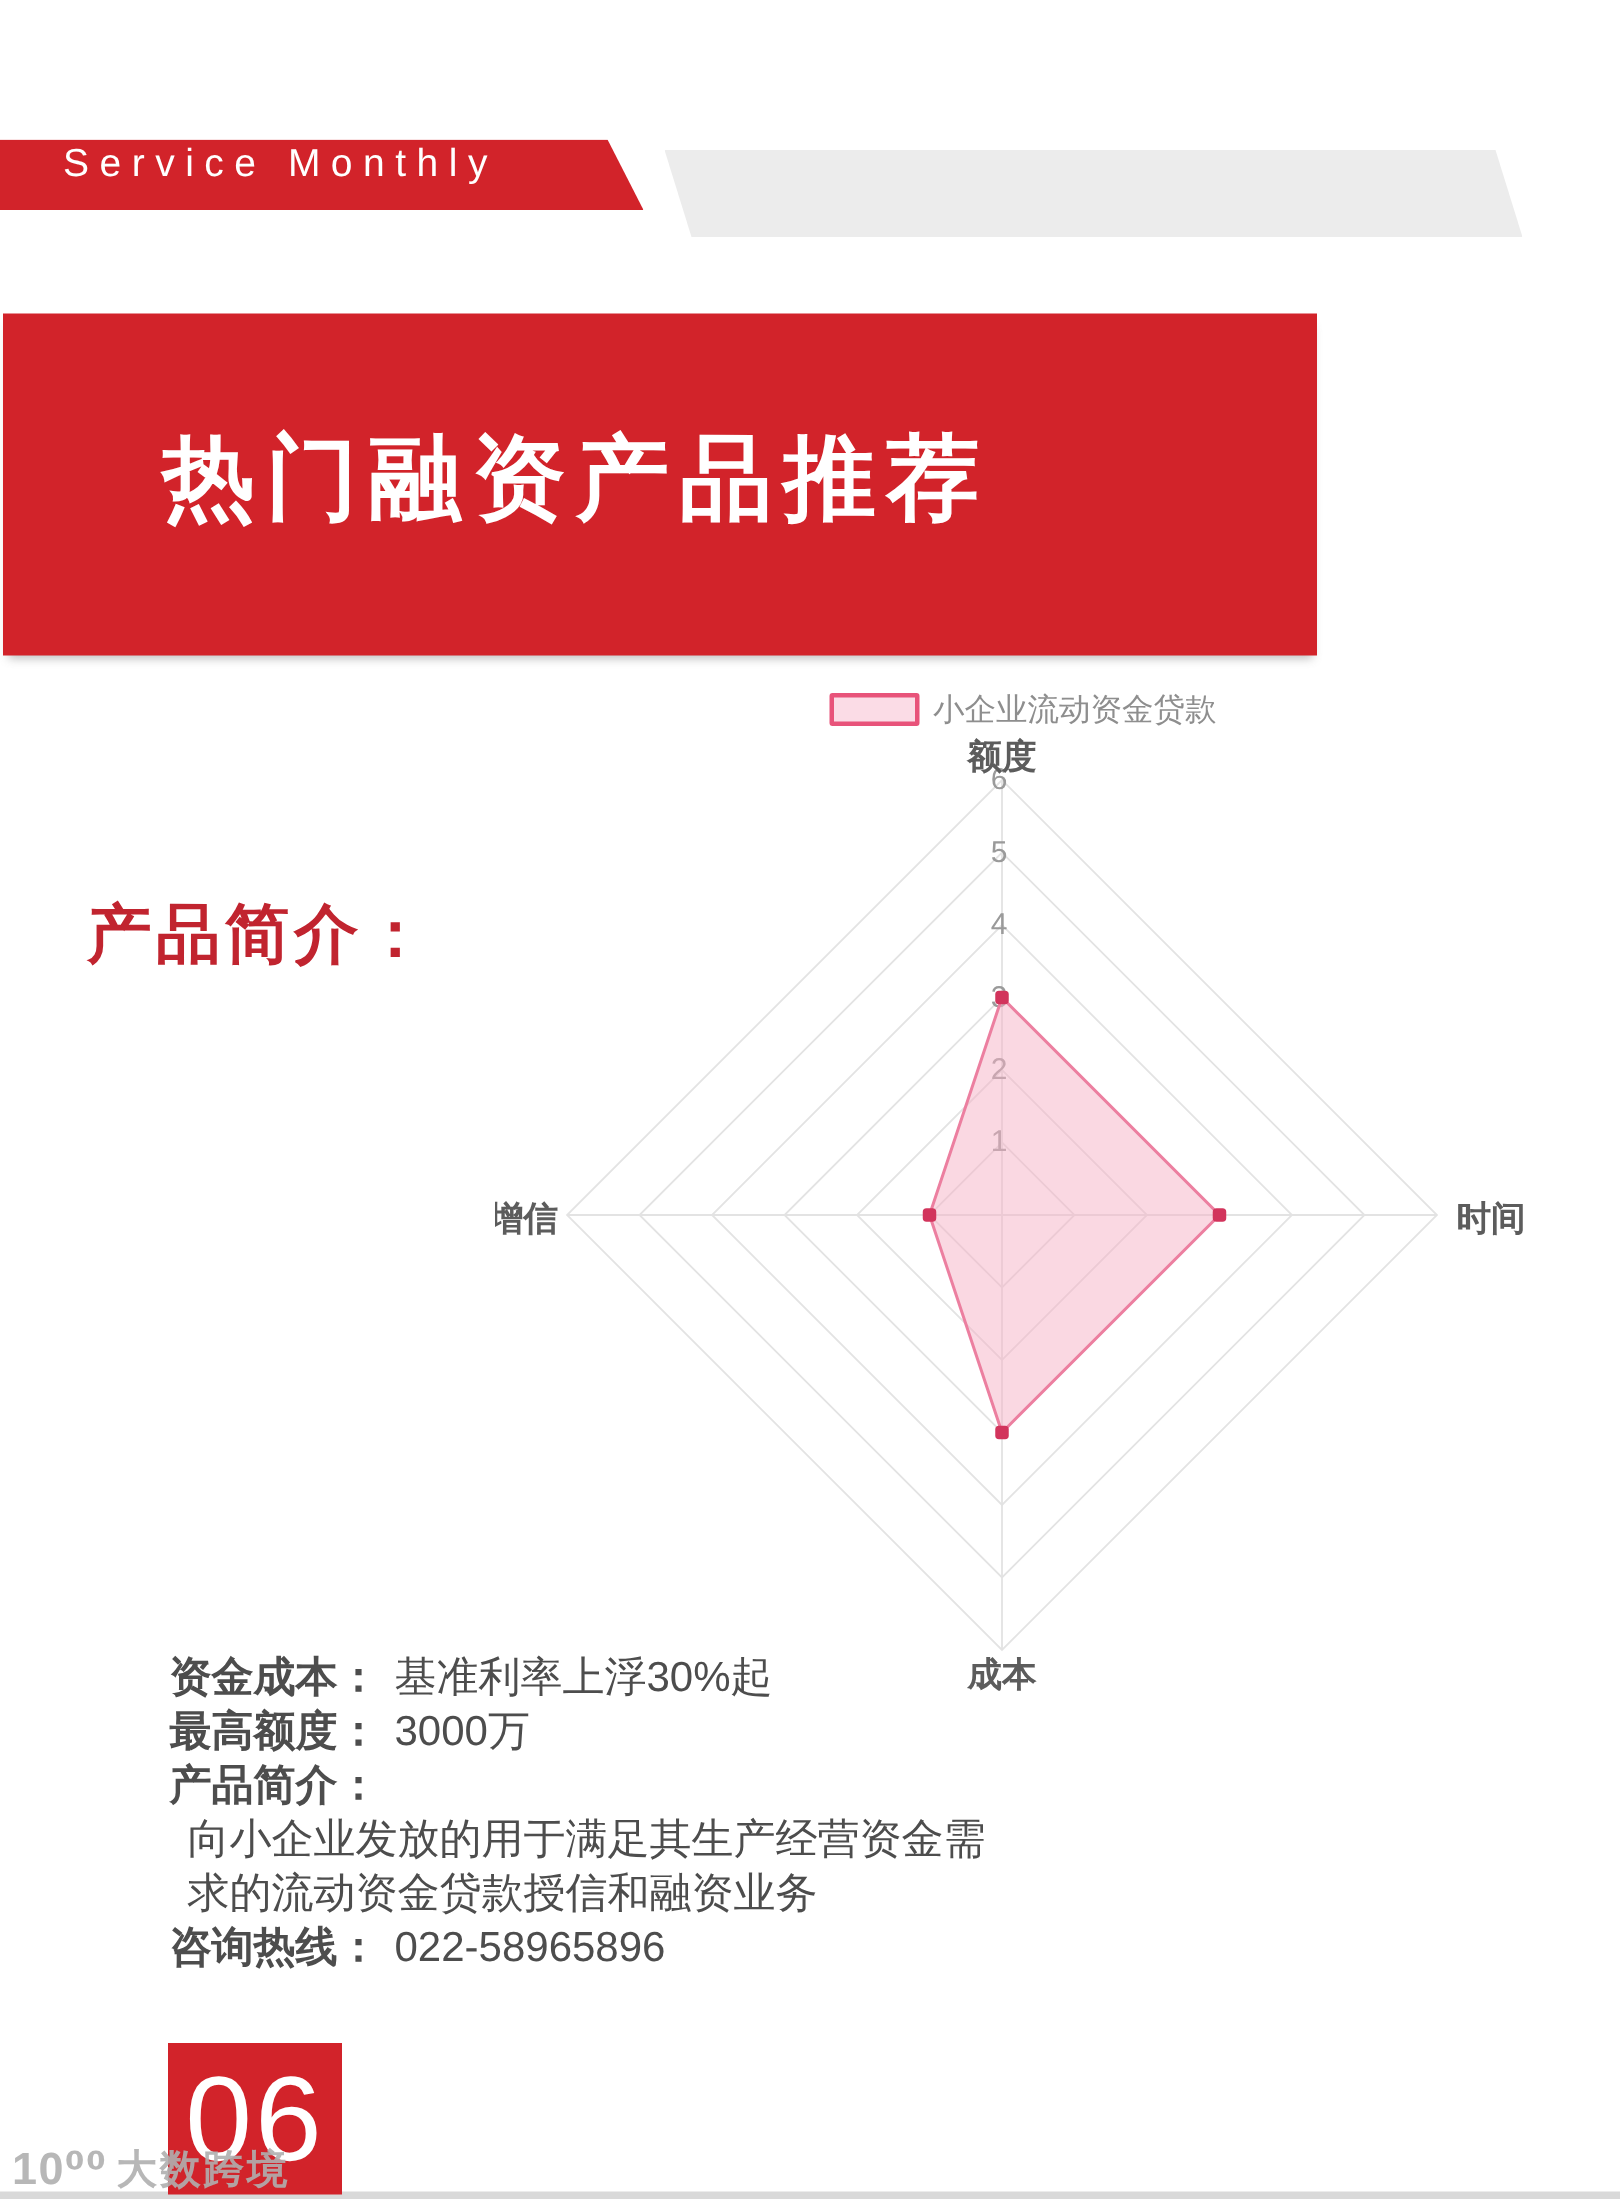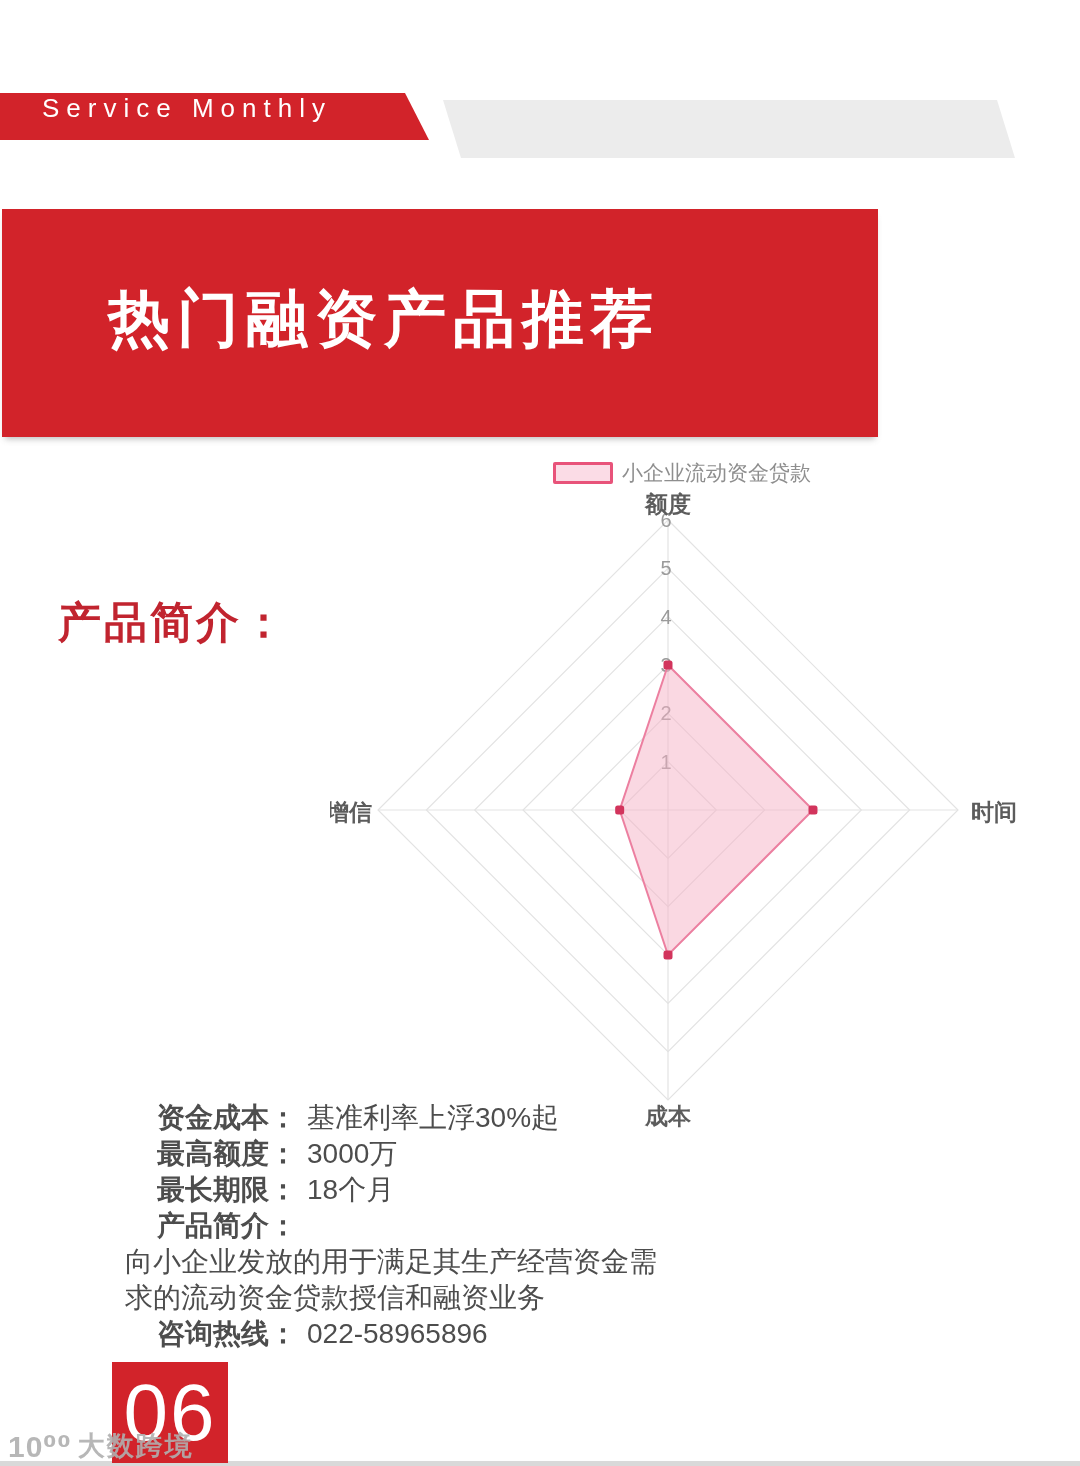--- a/index.html
+++ b/index.html
@@ -48,21 +48,21 @@
     border:3px solid var(--legend-border);border-radius:2px;
   }
   .legend-label{margin-left:9px;font-size:21px;color:#8e8e8e;white-space:nowrap;}
 
   
   #radar-svg{left:330px;top:450px;width:690px;height:690px;}
   #radar-svg text{font-family:"Liberation Sans","DejaVu Sans",sans-serif;}
 
   
   .details{left:113px;top:1100px;color:var(--text);font-size:28px;line-height:36px;}
-  .detail-row{white-space:nowrap;margin-left:44px;}
+  .detail-row{white-space:nowrap;}
   .detail-label{font-weight:bold;}
   .detail-colon{font-weight:bold;}
   .detail-value{margin-left:10px;}
   .intro-line{white-space:nowrap;margin-left:12px;}
 
   
   .pagenum{
     left:112px;top:1362px;width:116px;height:101px;background:var(--red);
     display:flex;align-items:center;justify-content:center;z-index:3;
   }
@@ -126,23 +126,20 @@
   </svg>
 
 <div class="abs details">
   <div class="detail-row">
     <span class="detail-label">资金成本</span><span class="detail-colon">：</span><span class="detail-value">基准利率上浮30%起</span>
   </div>
   <div class="detail-row">
     <span class="detail-label">最高额度</span><span class="detail-colon">：</span><span class="detail-value">3000万</span>
   </div>
   <div class="detail-row">
-    <span class="detail-label">最长期限</span><span class="detail-colon">：</span><span class="detail-value">18个月</span>
-  </div>
-  <div class="detail-row">
     <span class="detail-label">产品简介</span><span class="detail-colon">：</span>
   </div>
   <div class="intro-line">向小企业发放的用于满足其生产经营资金需</div>
   <div class="intro-line">求的流动资金贷款授信和融资业务</div>
   <div class="detail-row">
     <span class="detail-label">咨询热线</span><span class="detail-colon">：</span><span class="detail-value">022-58965896</span>
   </div>
 </div>
 
 <div class="abs pagenum">

